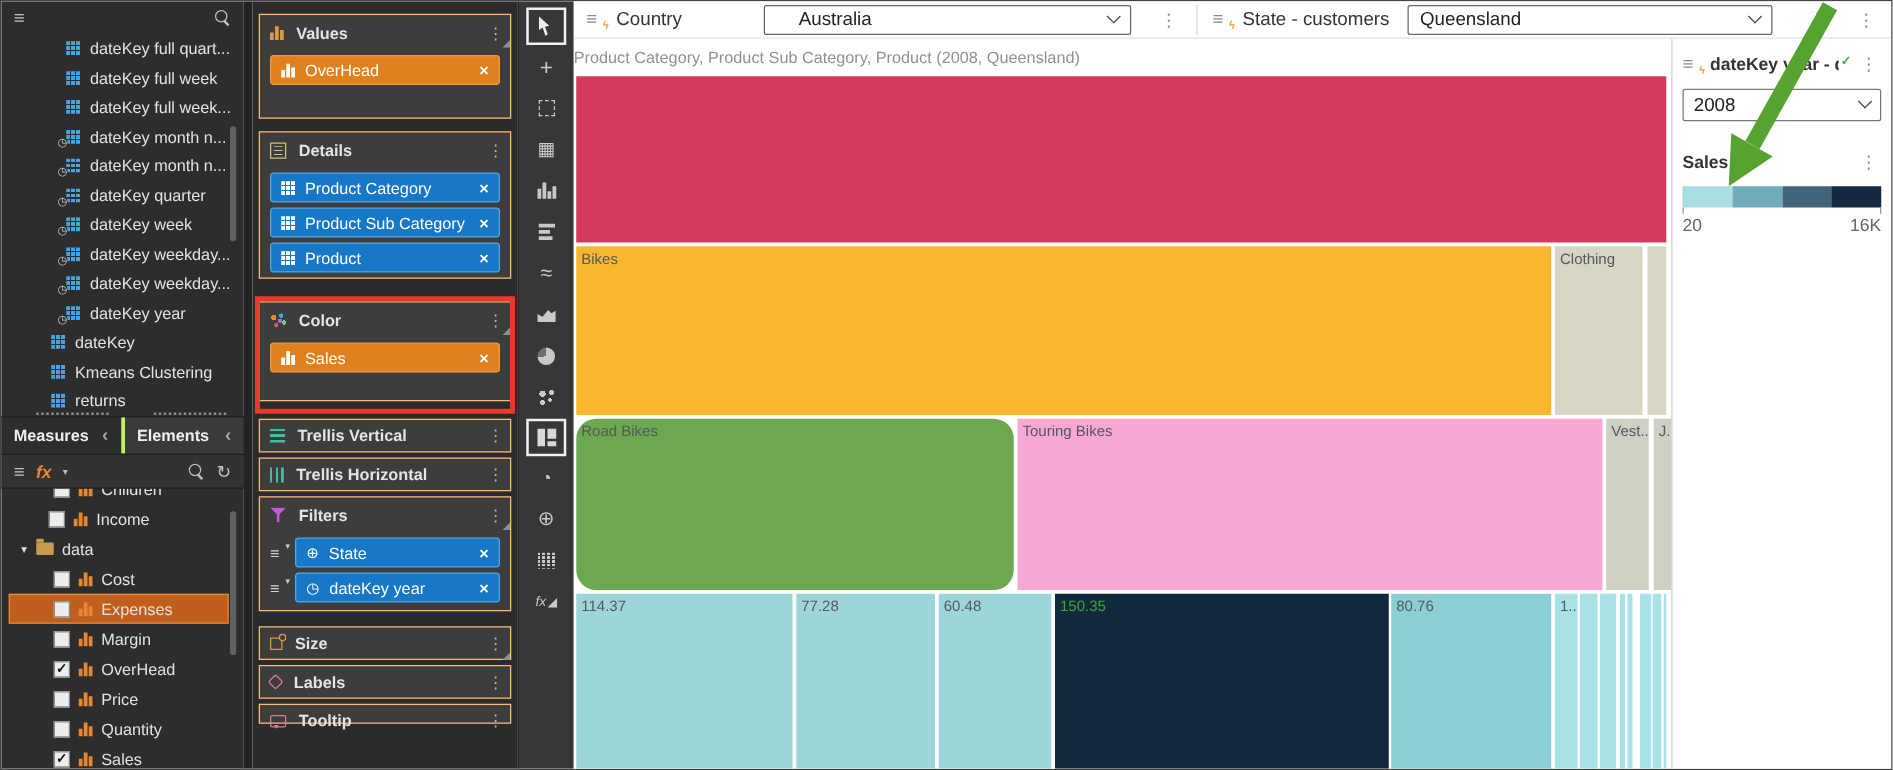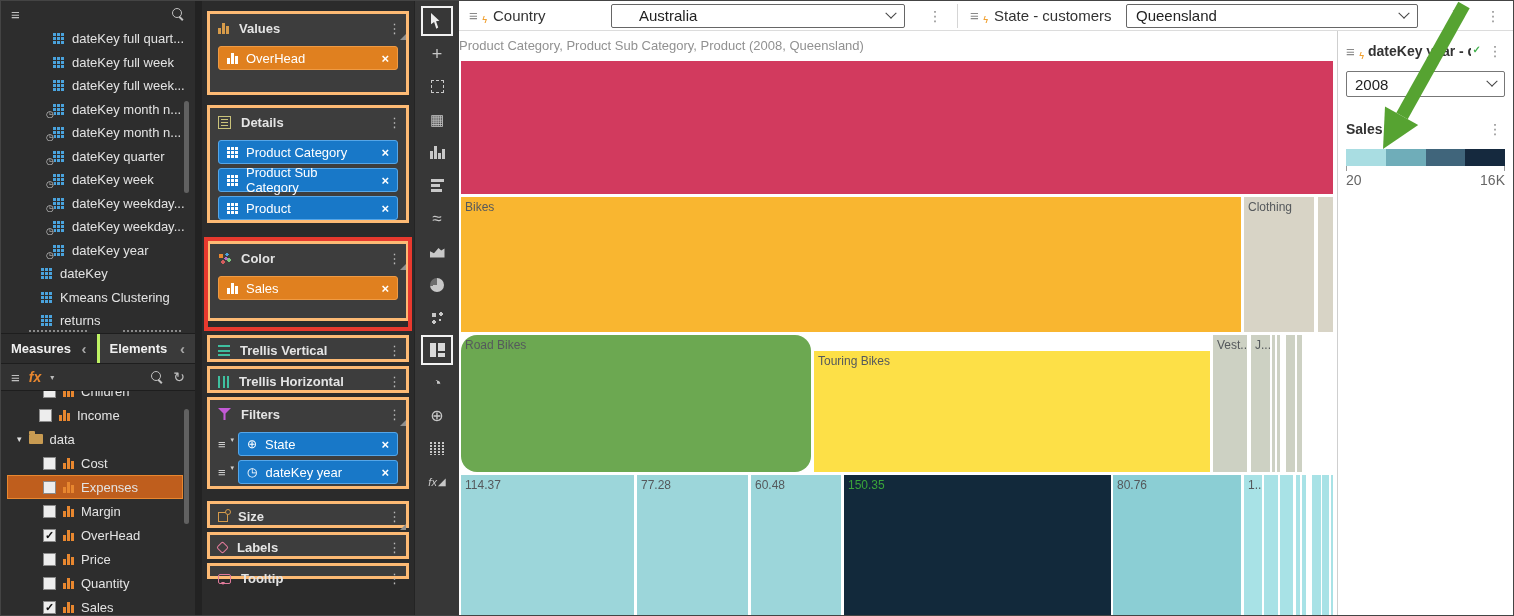--- a/index.html
+++ b/index.html
@@ -58,21 +58,21 @@
   .folder-arrow { color:#e0e0e0; font-size:9px; }
   .folder-ic { flex:none; position:relative; width:14px; height:10px; background:#c89b52; border-radius:1px; }
   .folder-ic::before { content:""; position:absolute; top:-3px; left:0; width:6px; height:3px; background:#c89b52;
       border-radius:1px 1px 0 0; }
 
   .panel-sep { position:absolute; left:194px; top:0; width:7px; height:100%; background:#222; }
 
   
   .panel-wells { position:absolute; left:201px; top:0; width:212px; height:100%; background:#2b2b2b;
                  padding:10px 5px 0 5px; }
-  .well { position:relative; background:#3d3d3d; border:3px solid #fdba74; margin-bottom:10px; }
+  .well { position:relative; background:#3d3d3d; border:1px solid #fdba74; margin-bottom:10px; }
   .well-header { height:28px; display:flex; align-items:center; gap:10px; padding:0 8px; }
   .well-label { flex:1; font-size:13px; font-weight:bold; color:#e4e4e4; }
   .kebab { color:#b8b8b8; font-size:13px; width:10px; text-align:center; line-height:1; }
   .well-values { height:84px; }
   .well-details { height:118px; margin-bottom:18px; }
   .well-color { height:80px; margin-bottom:14px; }
   .well-trellis-vertical, .well-trellis-horizontal { height:27px; margin-bottom:4px; }
   .well-trellis-vertical .well-header, .well-trellis-horizontal .well-header,
   .well-size .well-header, .well-labels .well-header, .well-tooltip .well-header { height:25px; }
   .well-filters { height:92px; margin-bottom:12px; }
@@ -575,21 +575,21 @@
           </div>
           <div class="t-cell" style="width: 70px; background: rgb(216, 212, 198); margin-right: 4px;">
             <span class="t-label">Clothing</span>
           </div>
           <div class="t-cell" style="width: 15px; background: rgb(216, 212, 198);"></div>
         </div>
         <div class="t-row" style="height: 137px;">
           <div class="t-cell" style="width: 350px; background: rgb(108, 168, 81); margin-right: 3px; border-radius: 16px;">
             <span class="t-label">Road Bikes</span>
           </div>
-          <div class="t-cell" style="width: 396px; background: #fde047; margin-right: 3px; margin-top: 16px;">
+          <div class="t-cell" style="width: 468px; background: #f9a8d4; margin-right: 3px;">
             <span class="t-label">Touring Bikes</span>
           </div>
           <div class="t-cell" style="width: 34px; background: rgb(205, 209, 195); margin-right: 4px;">
             <span class="t-label">Vest...</span>
           </div>
           <div class="t-cell" style="width: 19px; background: rgb(205, 209, 195); margin-right: 2px;">
             <span class="t-label">J...</span>
           </div>
           <div class="t-cell" style="width: 3px; background: rgb(205, 209, 195); margin-right: 2px;"></div>
           <div class="t-cell" style="width: 3px; background: rgb(205, 209, 195); margin-right: 6px;"></div>

